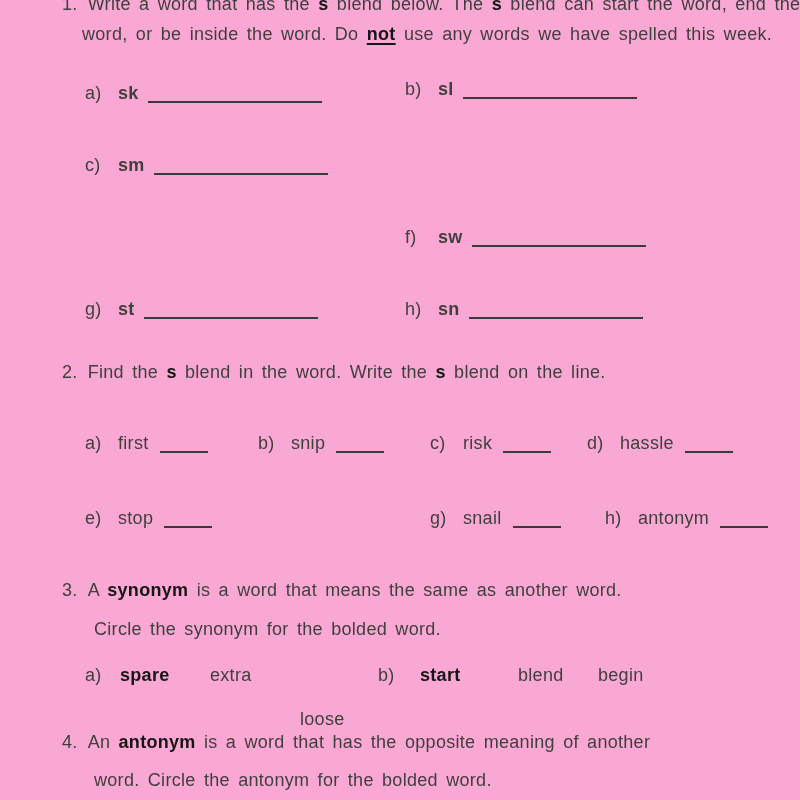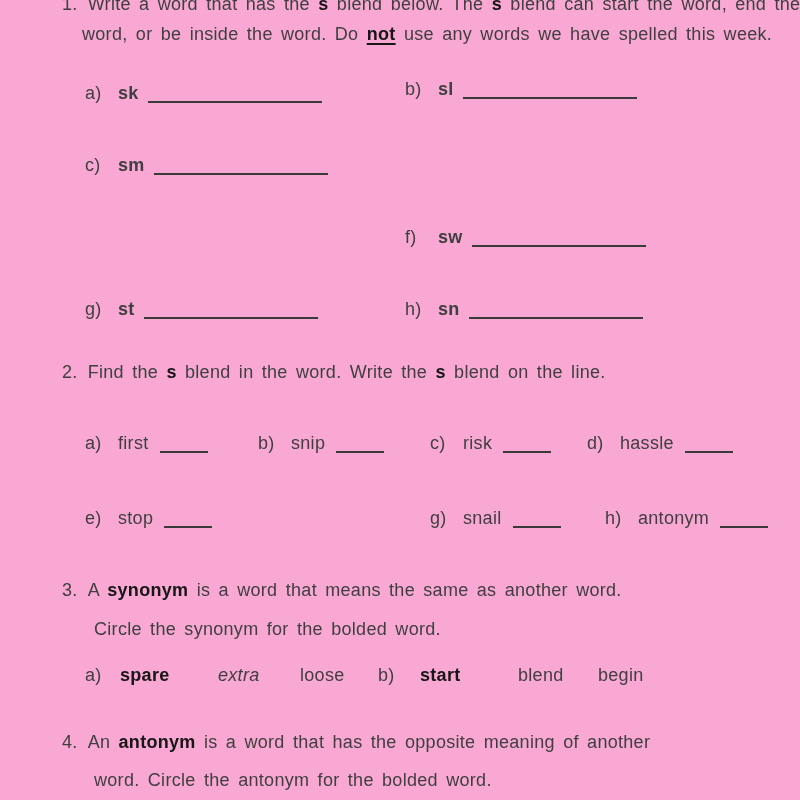--- a/index.html
+++ b/index.html
@@ -101,22 +101,22 @@
   </div>
 
   <div class="abs" style="left:62px; top:577px;">
     <span class="qnum">3.</span><span>A </span><span class="bold">synonym</span><span> is a word that means the same as another word.</span>
   </div>
   <div class="abs" style="left:94px; top:616px;">Circle the synonym for the bolded word.</div>
 
   <div class="abs" style="left:85px; top:662px; width:660px; height:26px;">
     <span class="q3-span" style="left:0;">a)</span>
     <span class="q3-span bold" style="left:35px;">spare</span>
-    <span class="q3-span" style="left:133px;font-style:italic;">extra</span>
-    <span class="q3-span" style="left:215px;">loose</span>
+    <span class="q3-span" style="left:125px;">extra</span>
+    <span class="q3-span" style="left:215px;margin-top:44px;">loose</span>
     <span class="q3-span" style="left:293px;">b)</span>
     <span class="q3-span bold" style="left:335px;">start</span>
     <span class="q3-span" style="left:433px;">blend</span>
     <span class="q3-span" style="left:513px;">begin</span>
   </div>
 
   <div class="abs" style="left:62px; top:729px;">
     <span class="qnum">4.</span><span>An </span><span class="bold">antonym</span><span> is a word that has the opposite meaning of another</span>
   </div>
   <div class="abs" style="left:94px; top:767px;">word. Circle the antonym for the bolded word.</div>

